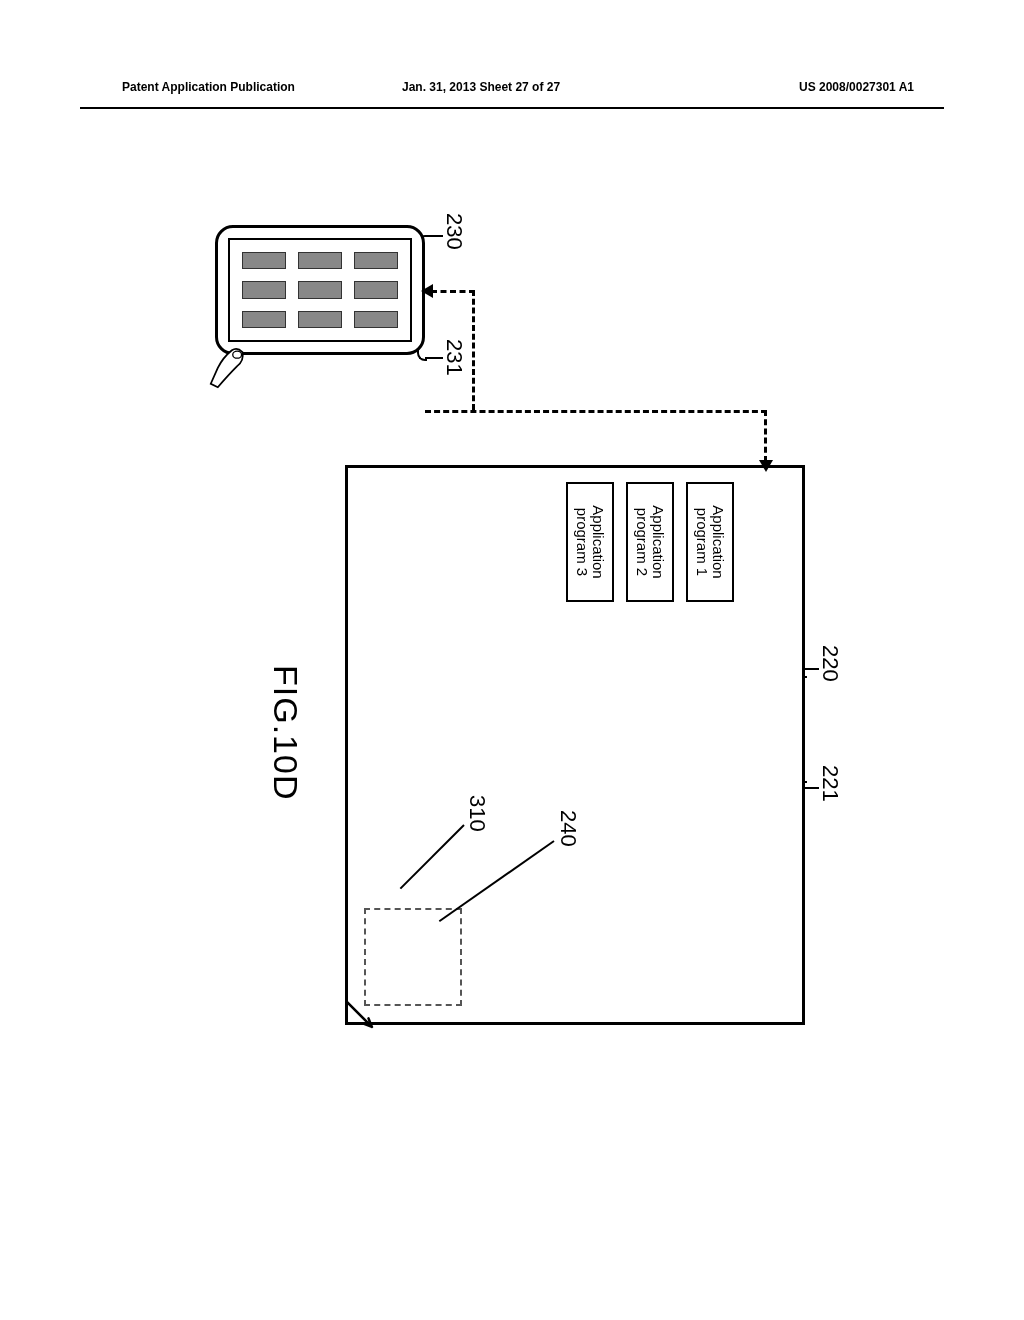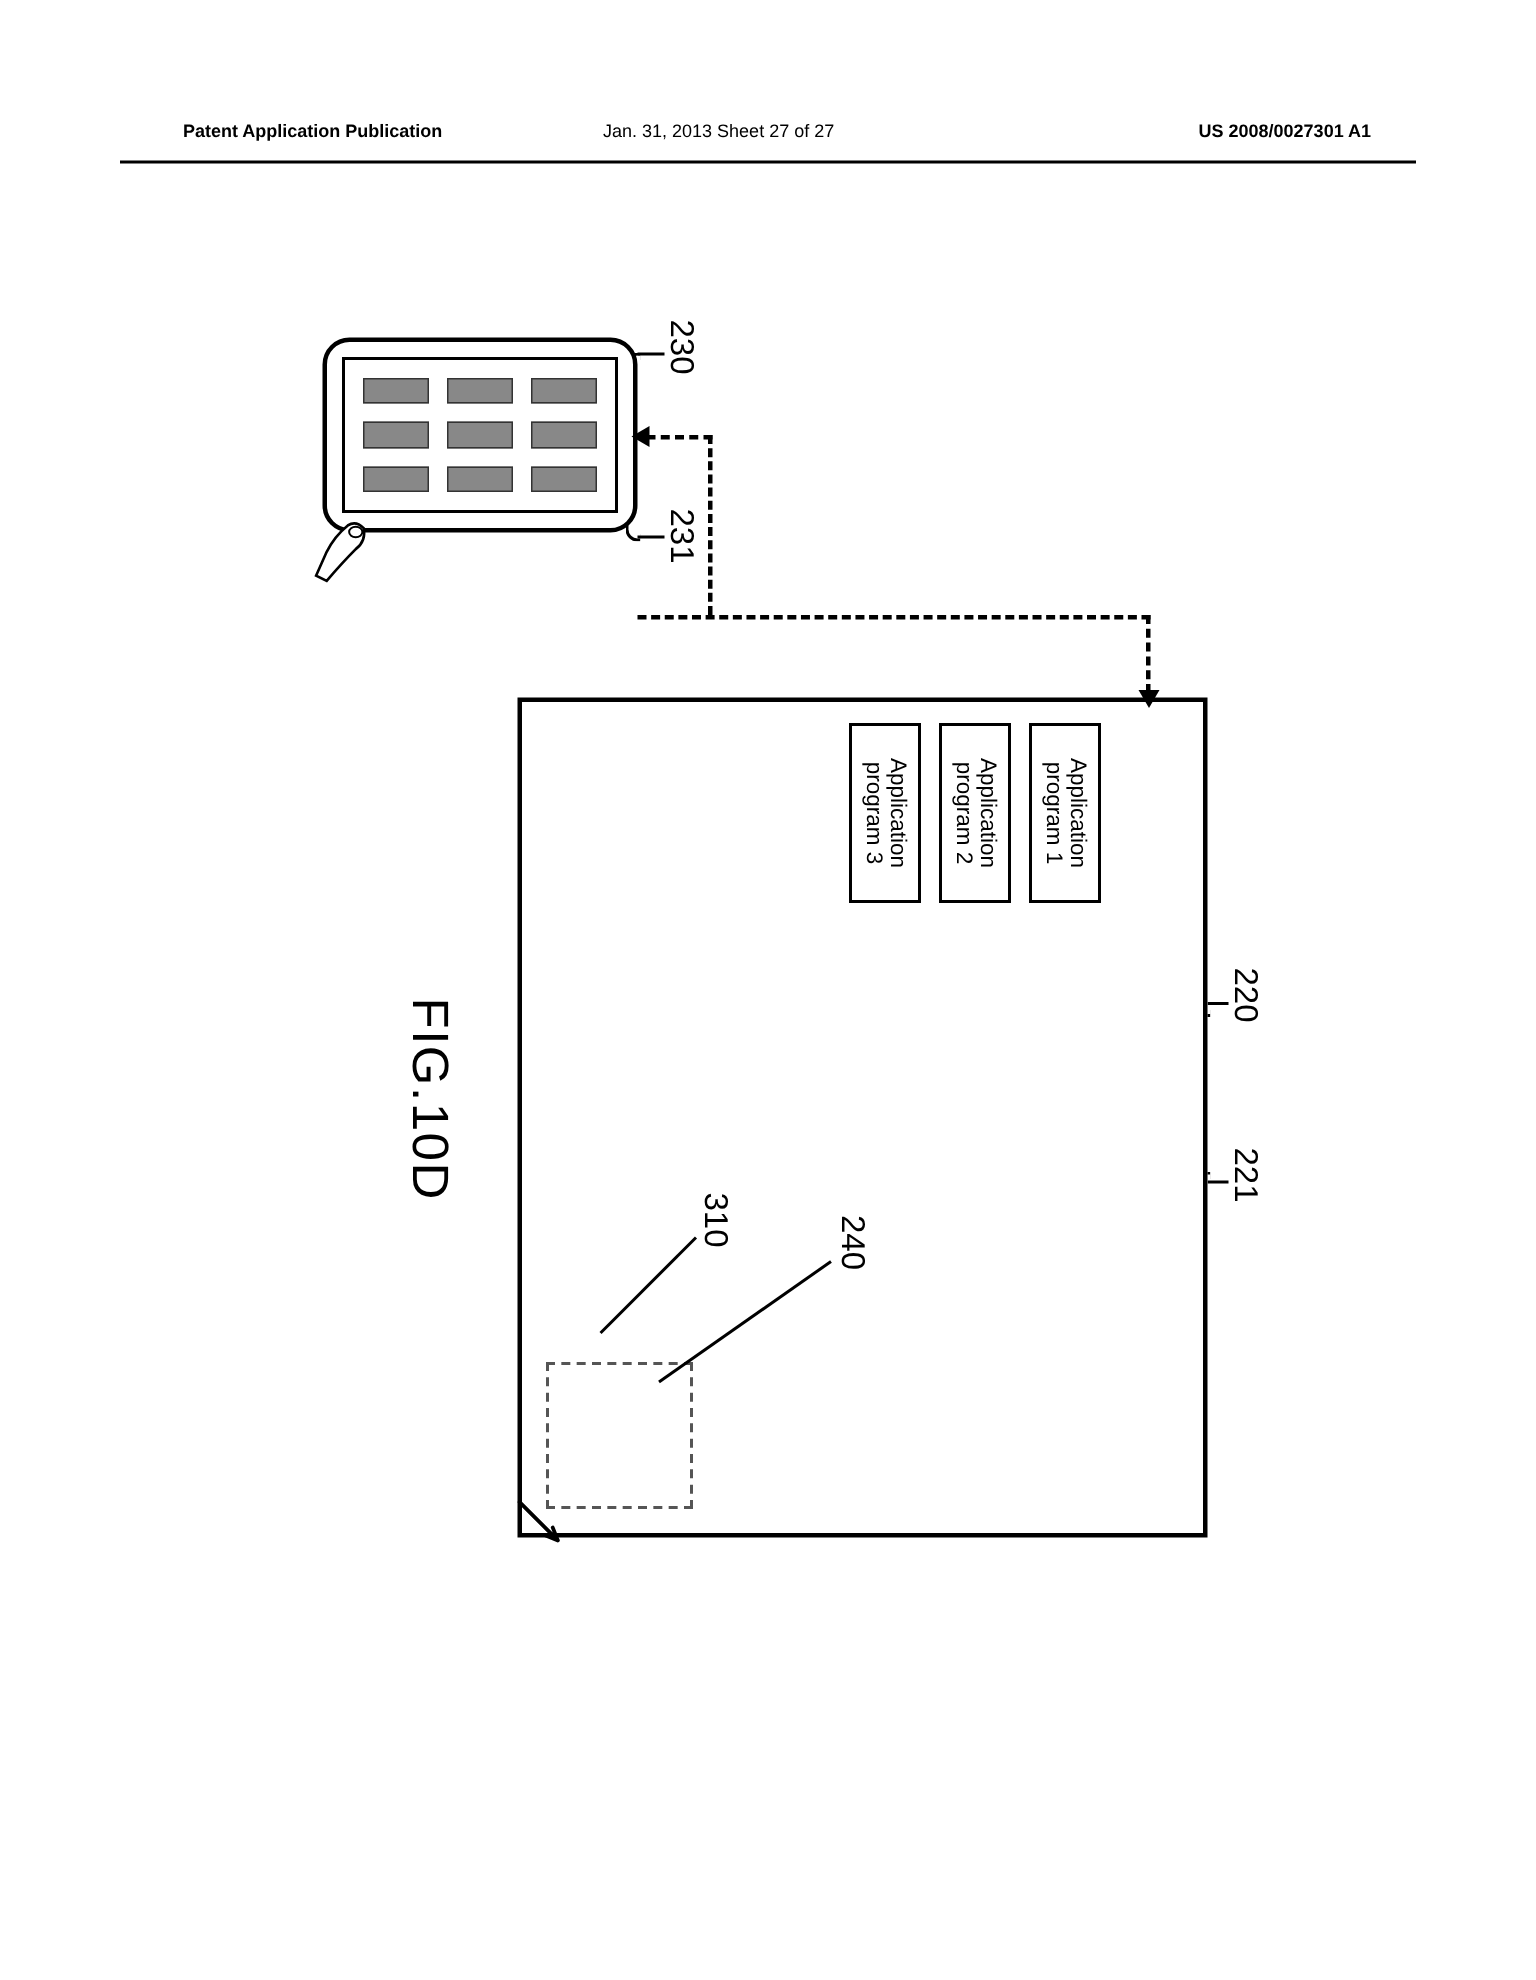--- a/index.html
+++ b/index.html
@@ -14,21 +14,21 @@
       position: absolute;
       top: 80px;
       left: 12px;
       right: 0;
       display: flex;
       font-size: 12px;
       padding: 0 110px;
     }
     .header-left { font-weight: bold; }
     .header-center {
-      font-weight: normal;
+      font-weight: bold;
       position: absolute;
       left: 390px;
     }
     .header-right {
       font-weight: bold;
       position: absolute;
       right: 110px;
     }
     .header-rule {
       position: absolute;

